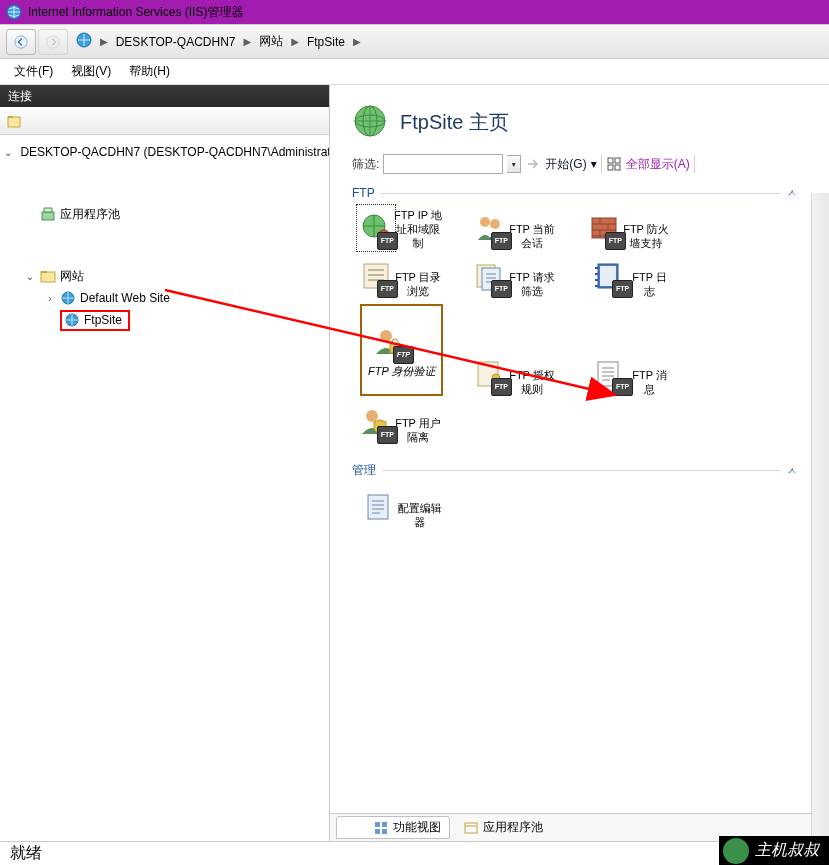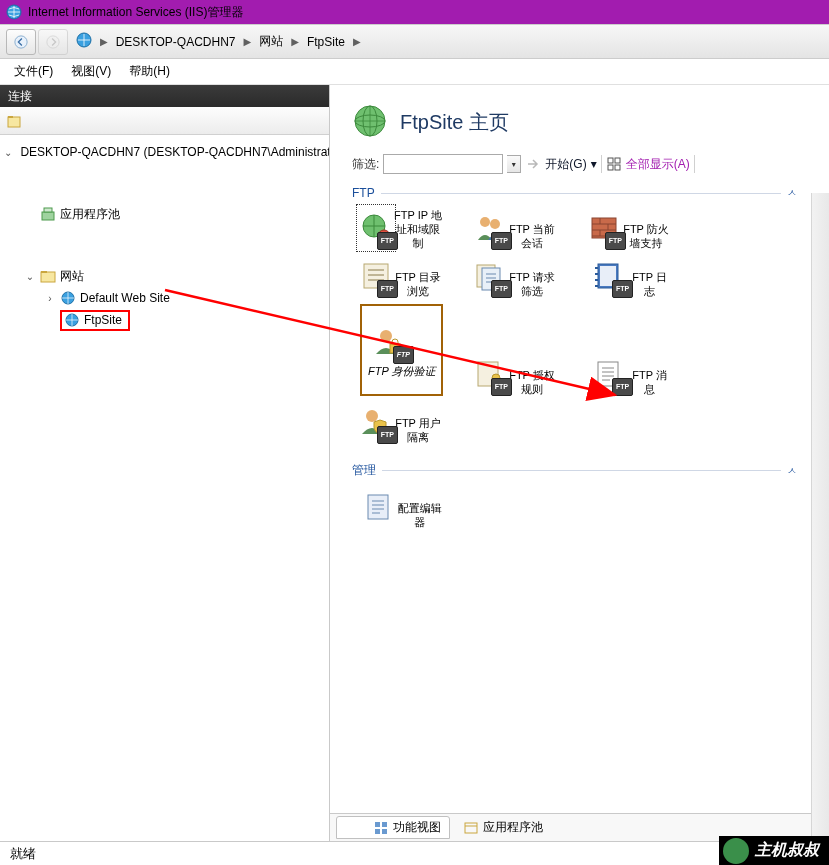--- a/index.html
+++ b/index.html
@@ -60,24 +60,24 @@
 .highlight-box { border: 2px solid #a16207; padding: 16px 6px; font-style: italic; }
 
 .right-scroll { position: absolute; right: 0; top: 108px; bottom: 0; width: 18px; background: linear-gradient(90deg,#f2f2f2,#e8e8e8); border-left: 1px solid #d6d6d6; }
 
 
 .view-tabs { height: 28px; border-top: 1px solid #c9c9c9; display: flex; align-items: center; padding: 2px 6px; gap: 4px; background: #f8f8f8; font-size: 12px; }
 .vtab { display: flex; align-items: center; gap: 4px; padding: 2px 8px; border: 1px solid transparent; border-radius: 3px 3px 0 0; cursor: default; }
 .vtab.active { border-color: #c0c0c0; background: #fff; padding-left: 36px; }
 
 
-.statusbar { height: 24px; border-top: 1px solid #c9c9c9; display: flex; align-items: center; padding: 0 10px; font-size: 13px; background: #fff; }
-
-
-.watermark { position: absolute; bottom: 0; right: 0; background: #000; color: #fff; font-size: 16px; font-weight: bold; padding: 4px 10px 4px 36px; font-style: italic; margin-top: 38px; }
+.statusbar { height: 24px; border-top: 1px solid #c9c9c9; display: flex; align-items: center; padding: 0 10px; font-size: 16px; background: #fff; }
+
+
+.watermark { position: absolute; bottom: 0; right: 0; background: #000; color: #fff; font-size: 16px; font-weight: normal; padding: 4px 10px 4px 36px; font-style: italic; margin-top: 38px; }
 .watermark::before { content:""; position:absolute; left:4px; top:2px; width:26px; height:26px; background:#3a8f4a; border-radius:50%; }
 
 
 .arrow-anno { position: absolute; pointer-events: none; z-index: 50; }
 
 
 .mini { width: 16px; height: 16px; }
 </style>
 </head>
 <body>

